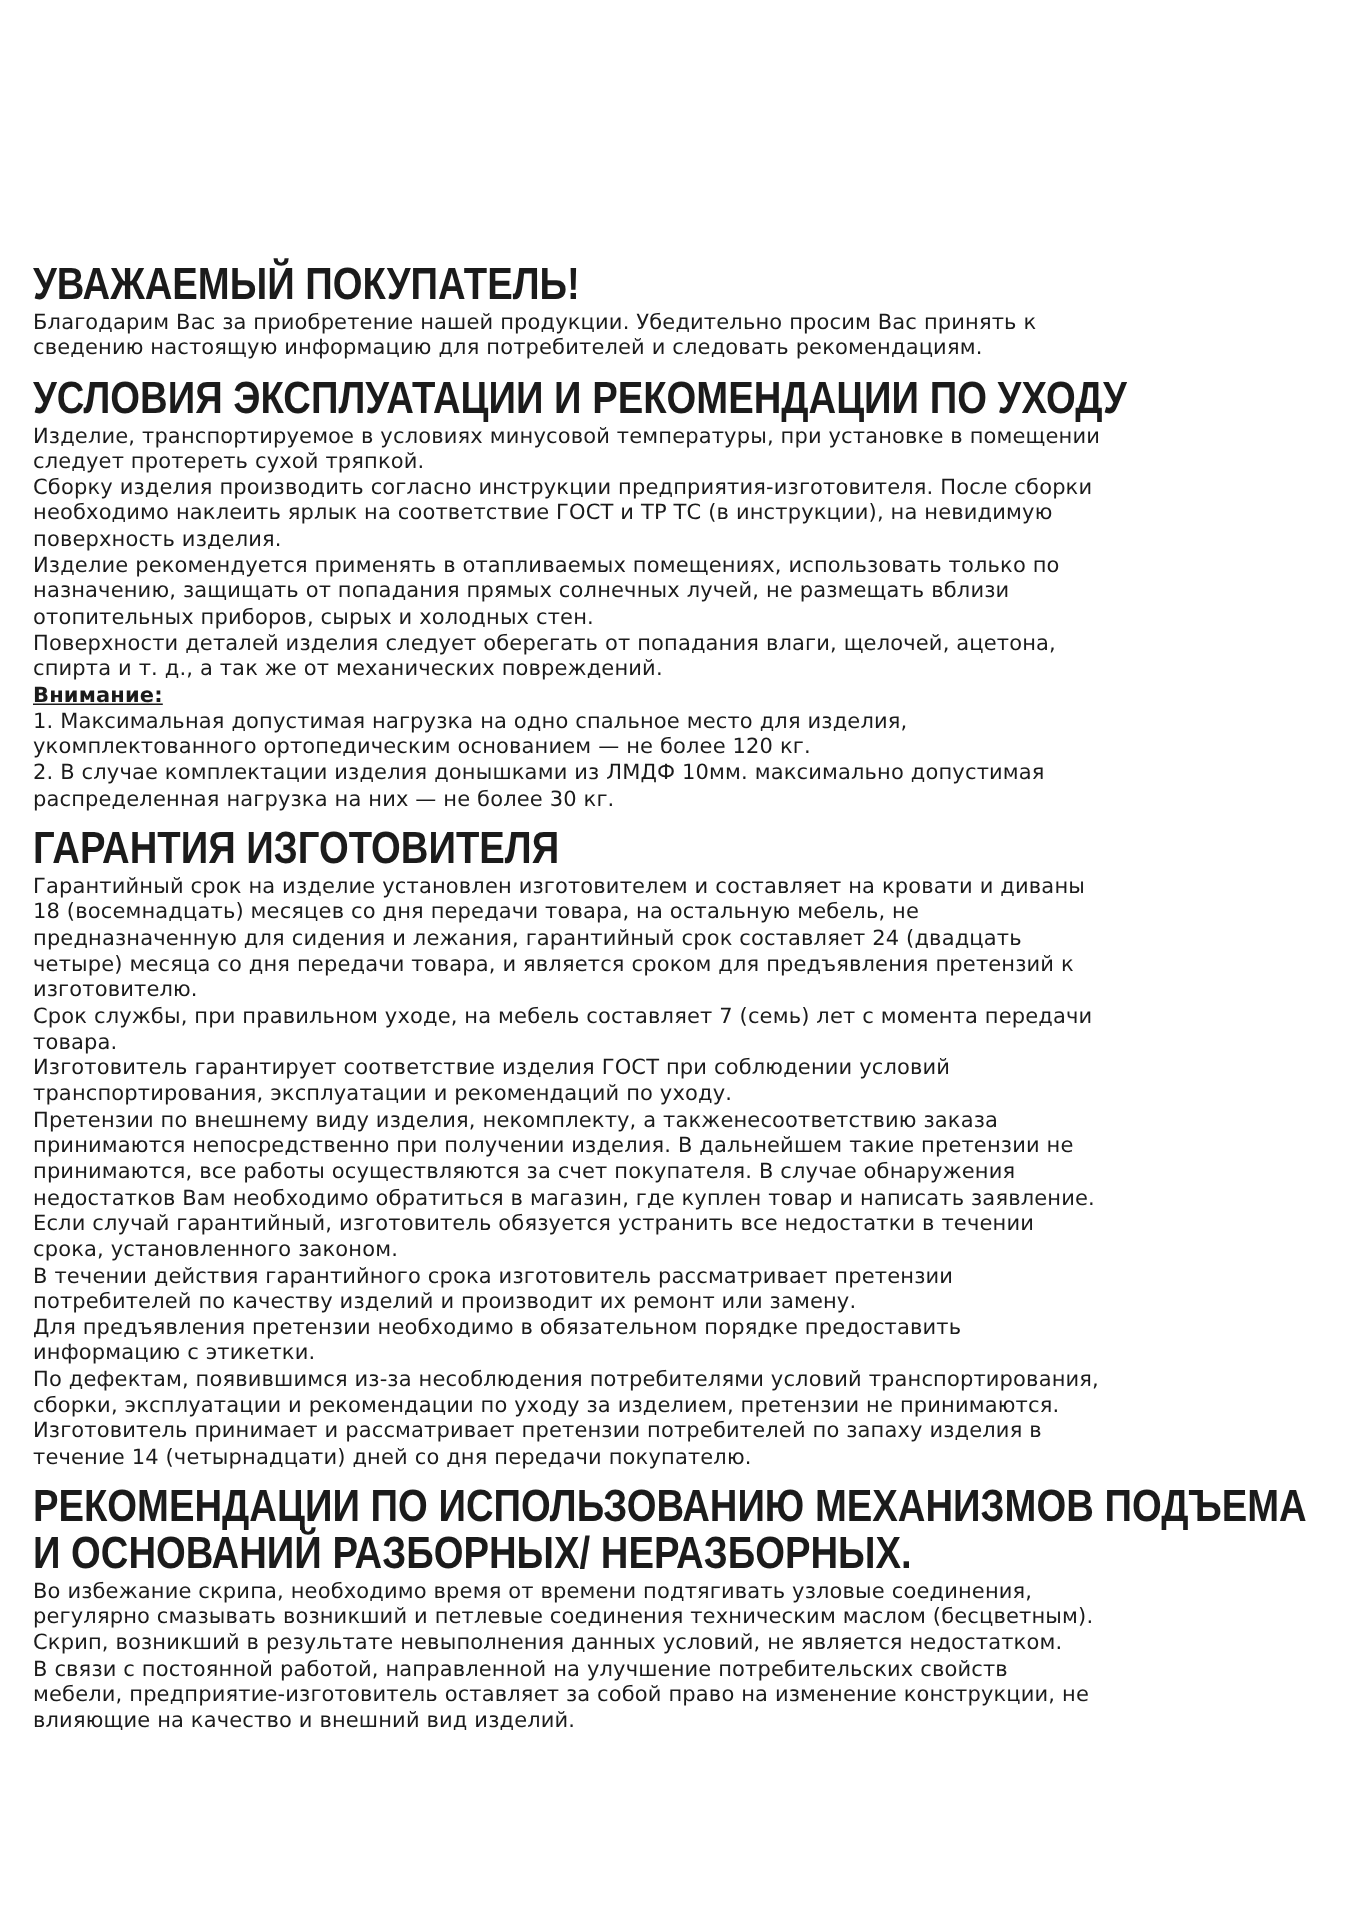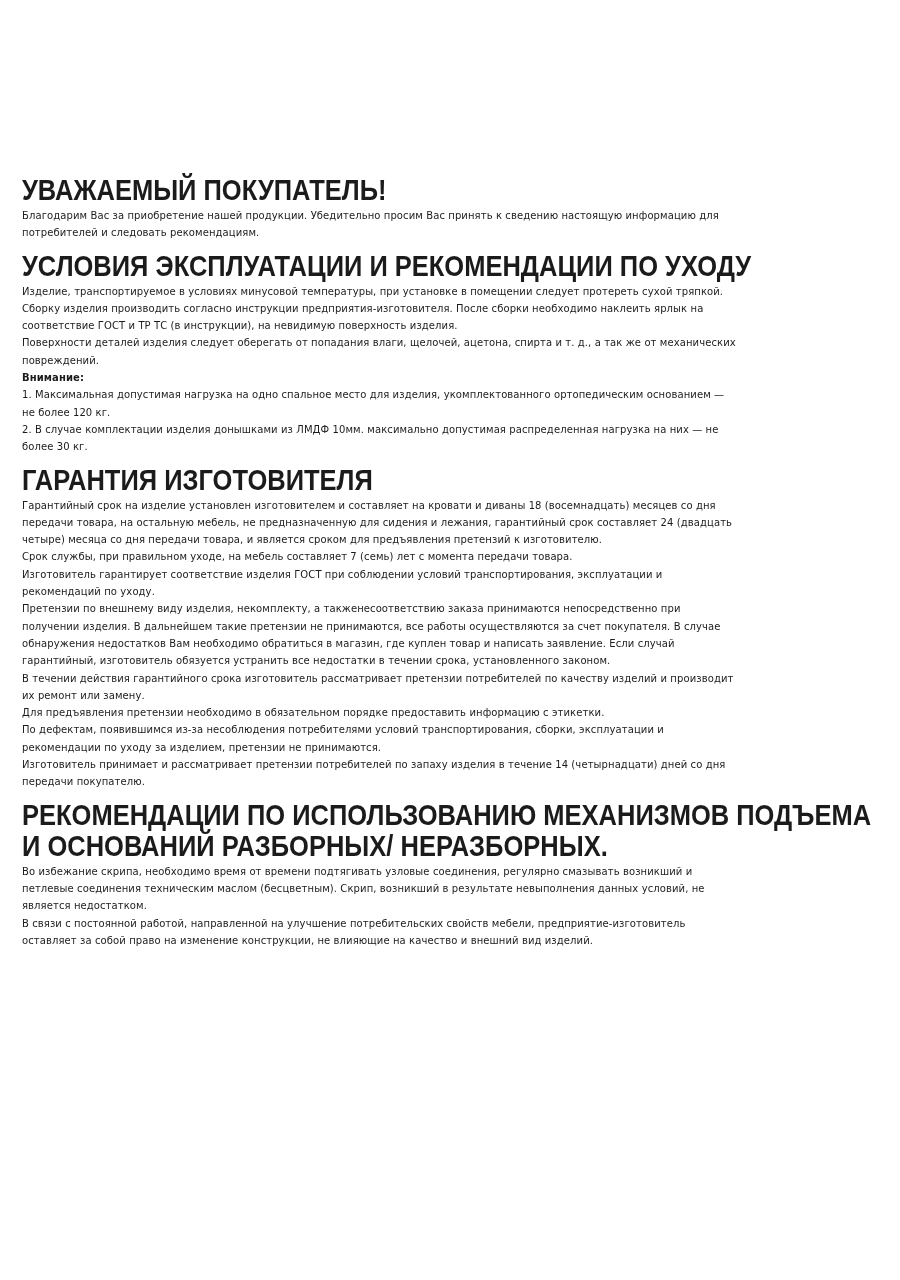--- a/index.html
+++ b/index.html
@@ -34,42 +34,44 @@
     white-space: nowrap;
     transform: scaleX(0.85);
     transform-origin: 0 50%;
     color: #1b1b1b;
   }
   .heading.second-line {
     margin-top: 1px;
   }
   p {
     margin: 0;
-    font-size: 10px;
+    font-size: 14px;
     line-height: 17.3px;
     letter-spacing: 0.1px;
   }
   .attention {
     font-weight: 700;
+    text-decoration: underline;
   }
 </style>
 </head>
 <body>
 
 <div class="page">
 
   <section>
     <div class="heading">УВАЖАЕМЫЙ ПОКУПАТЕЛЬ!</div>
     <p>Благодарим Вас за приобретение нашей продукции. Убедительно просим Вас принять к сведению настоящую информацию для потребителей и следовать рекомендациям.</p>
   </section>
 
   <section>
     <div class="heading">УСЛОВИЯ ЭКСПЛУАТАЦИИ И РЕКОМЕНДАЦИИ ПО УХОДУ</div>
     <p>Изделие, транспортируемое в условиях минусовой температуры, при установке в помещении следует протереть сухой тряпкой.</p>
     <p>Сборку изделия производить согласно инструкции предприятия-изготовителя. После сборки необходимо наклеить ярлык на соответствие ГОСТ и ТР ТС (в инструкции), на невидимую поверхность изделия.</p>
+    <p>Изделие рекомендуется  применять в отапливаемых помещениях, использовать только по назначению, защищать от попадания прямых солнечных лучей, не размещать вблизи отопительных приборов, сырых и холодных стен.</p>
     <p>Поверхности деталей изделия следует оберегать от попадания влаги, щелочей, ацетона, спирта и т. д., а так же от механических повреждений.</p>
     <p class="attention">Внимание:</p>
     <p>1. Максимальная допустимая нагрузка на одно спальное место для изделия, укомплектованного ортопедическим основанием — не более 120 кг.</p>
     <p>2. В случае комплектации изделия донышками из ЛМДФ 10мм. максимально допустимая распределенная нагрузка на них — не более 30 кг.</p>
   </section>
 
   <section>
     <div class="heading">ГАРАНТИЯ ИЗГОТОВИТЕЛЯ</div>
     <p>Гарантийный срок на изделие установлен изготовителем и составляет на кровати и диваны 18 (восемнадцать) месяцев со дня передачи товара, на остальную мебель, не предназначенную для сидения и лежания, гарантийный срок составляет 24 (двадцать четыре) месяца со дня передачи товара, и является сроком для предъявления претензий к изготовителю.</p>
     <p>Срок службы, при правильном уходе, на мебель составляет 7 (семь) лет с момента передачи товара.</p>

